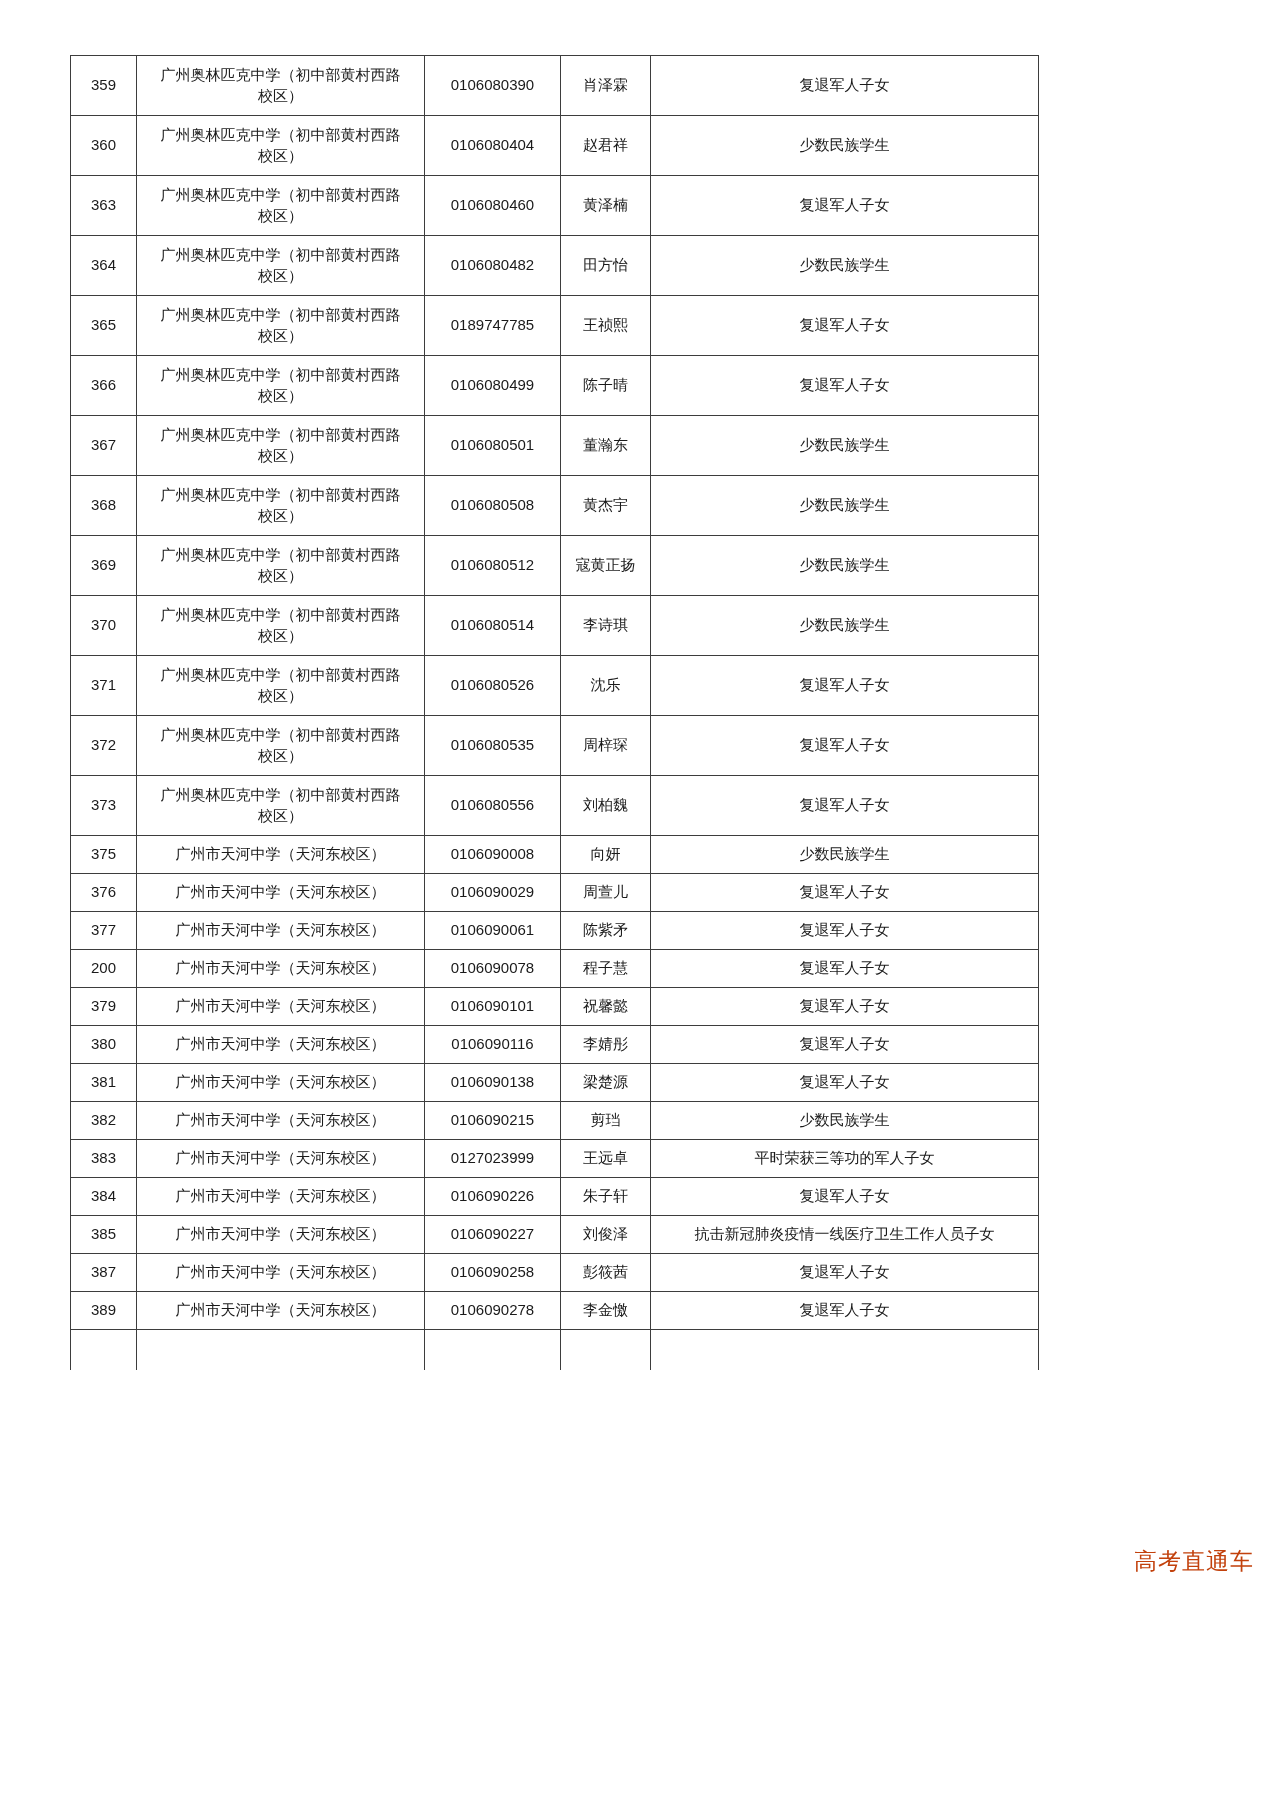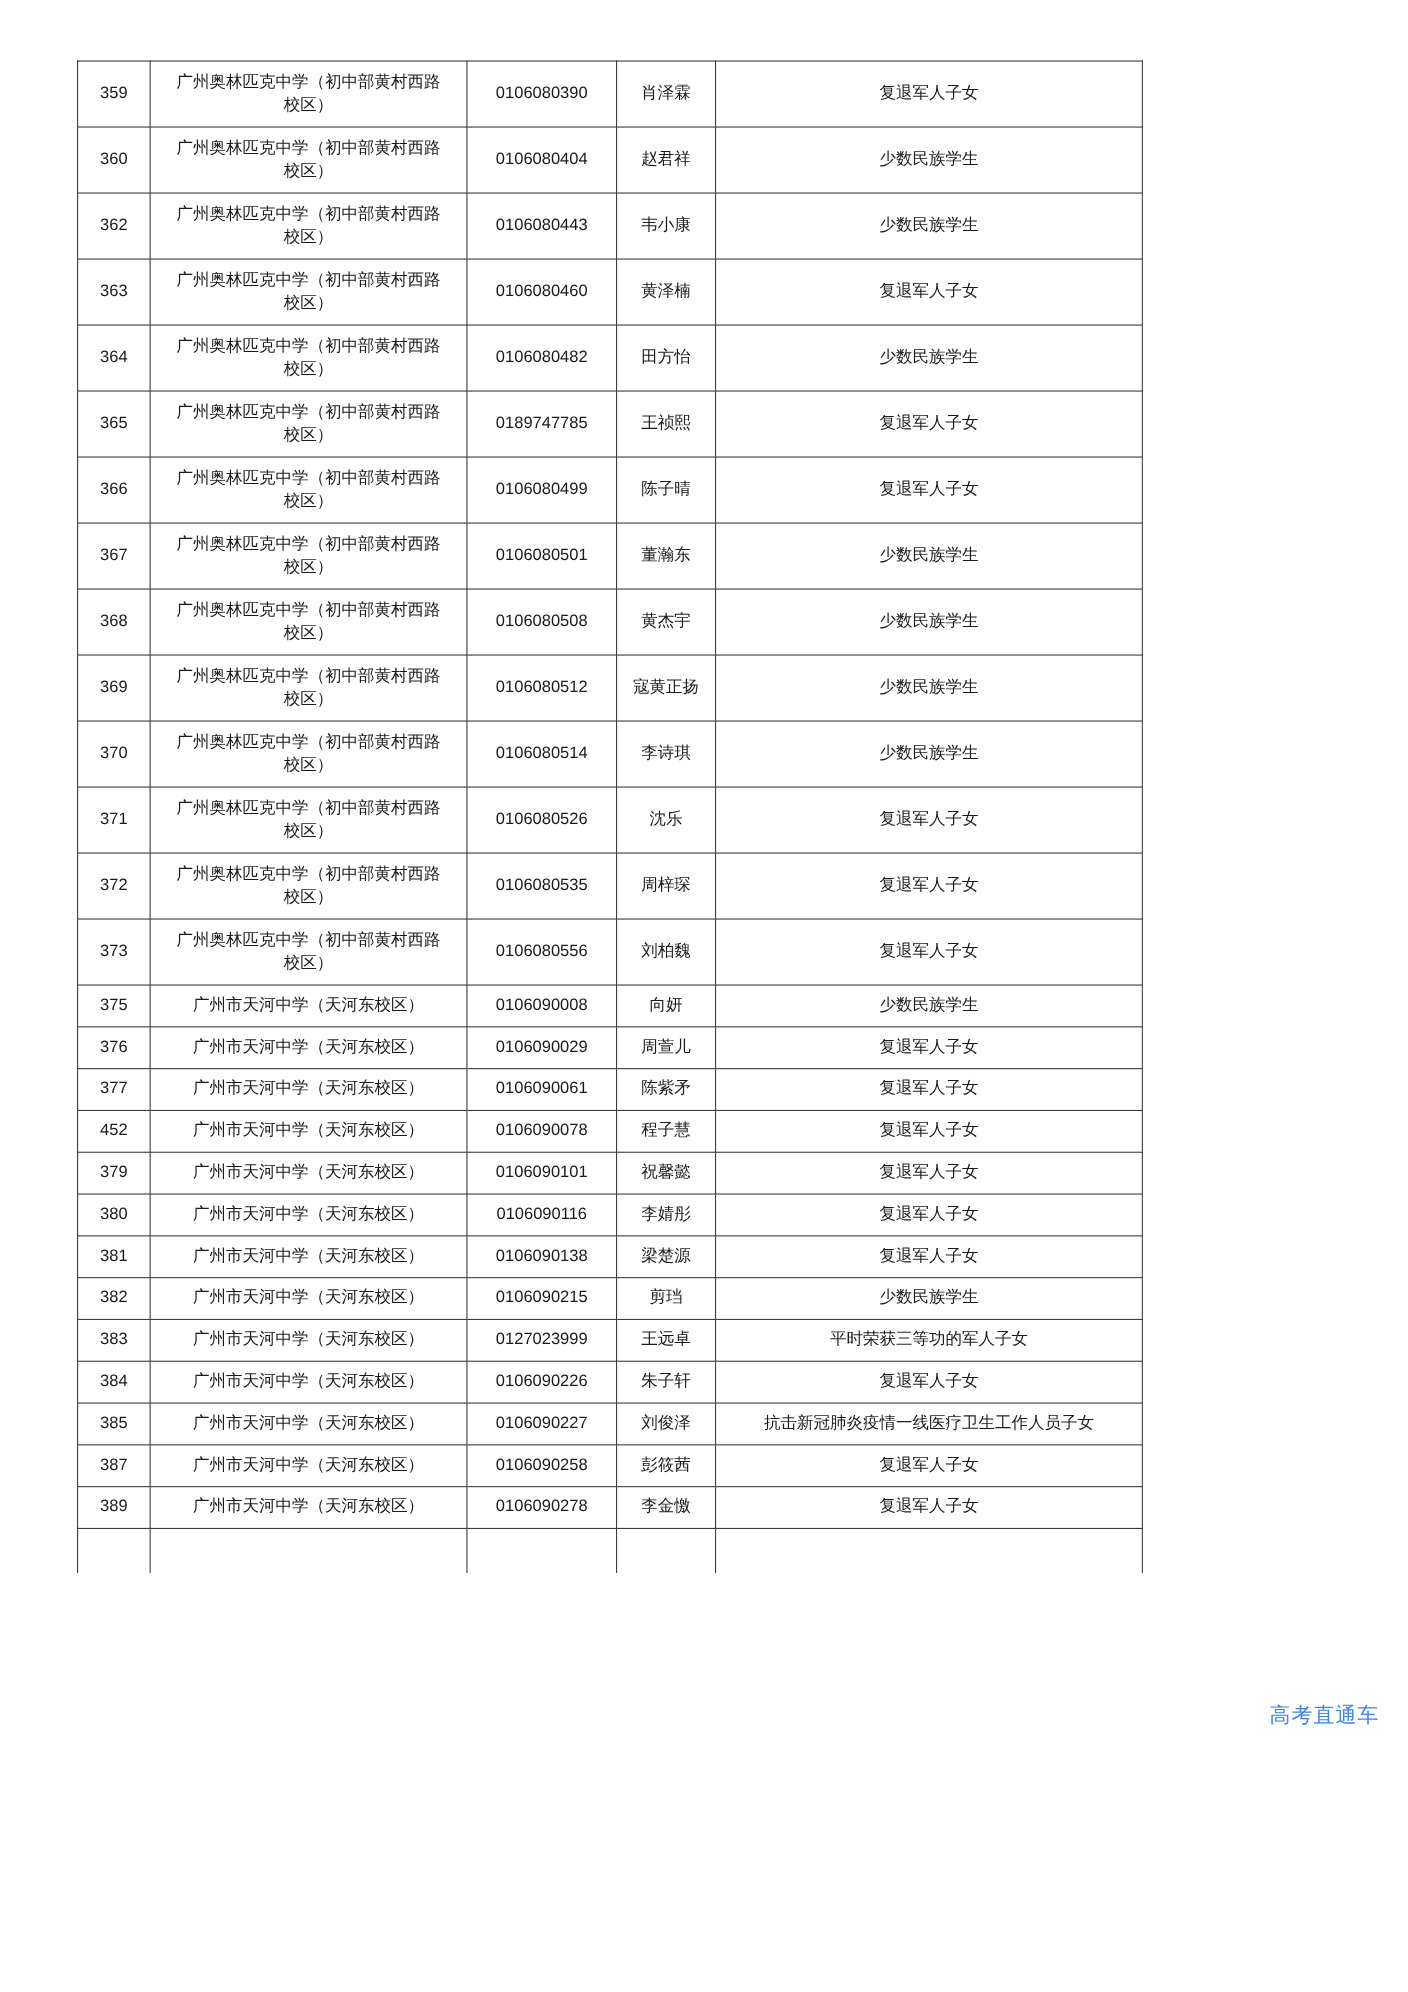--- a/index.html
+++ b/index.html
@@ -45,22 +45,22 @@
   
   tr.tall td:nth-child(2) { padding: 2px 18px; }
   tr.partial td {
     height: 36px;
     border-bottom: none;
   }
   .watermark {
     position: absolute;
     top: 1546px;
     right: 26px;
-    font-size: 19px;
-    color: #3b82f6;
+    font-size: 23px;
+    color: #c2410c;
     letter-spacing: 1px;
   }
 </style>
 </head>
 <body>
 
 <div class="page">
 
   <table class="student-table">
     <colgroup>
@@ -79,27 +79,20 @@
           <td>复退军人子女</td>
         </tr>
         <tr class="tall">
           <td>360</td>
           <td>广州奥林匹克中学（初中部黄村西路校区）</td>
           <td>0106080404</td>
           <td>赵君祥</td>
           <td>少数民族学生</td>
         </tr>
         <tr class="tall">
-          <td>362</td>
-          <td>广州奥林匹克中学（初中部黄村西路校区）</td>
-          <td>0106080443</td>
-          <td>韦小康</td>
-          <td>少数民族学生</td>
-        </tr>
-        <tr class="tall">
           <td>363</td>
           <td>广州奥林匹克中学（初中部黄村西路校区）</td>
           <td>0106080460</td>
           <td>黄泽楠</td>
           <td>复退军人子女</td>
         </tr>
         <tr class="tall">
           <td>364</td>
           <td>广州奥林匹克中学（初中部黄村西路校区）</td>
           <td>0106080482</td>
@@ -184,21 +177,21 @@
           <td>复退军人子女</td>
         </tr>
         <tr class="short">
           <td>377</td>
           <td>广州市天河中学（天河东校区）</td>
           <td>0106090061</td>
           <td>陈紫矛</td>
           <td>复退军人子女</td>
         </tr>
         <tr class="short">
-          <td>452</td>
+          <td>200</td>
           <td>广州市天河中学（天河东校区）</td>
           <td>0106090078</td>
           <td>程子慧</td>
           <td>复退军人子女</td>
         </tr>
         <tr class="short">
           <td>379</td>
           <td>广州市天河中学（天河东校区）</td>
           <td>0106090101</td>
           <td>祝馨懿</td>

